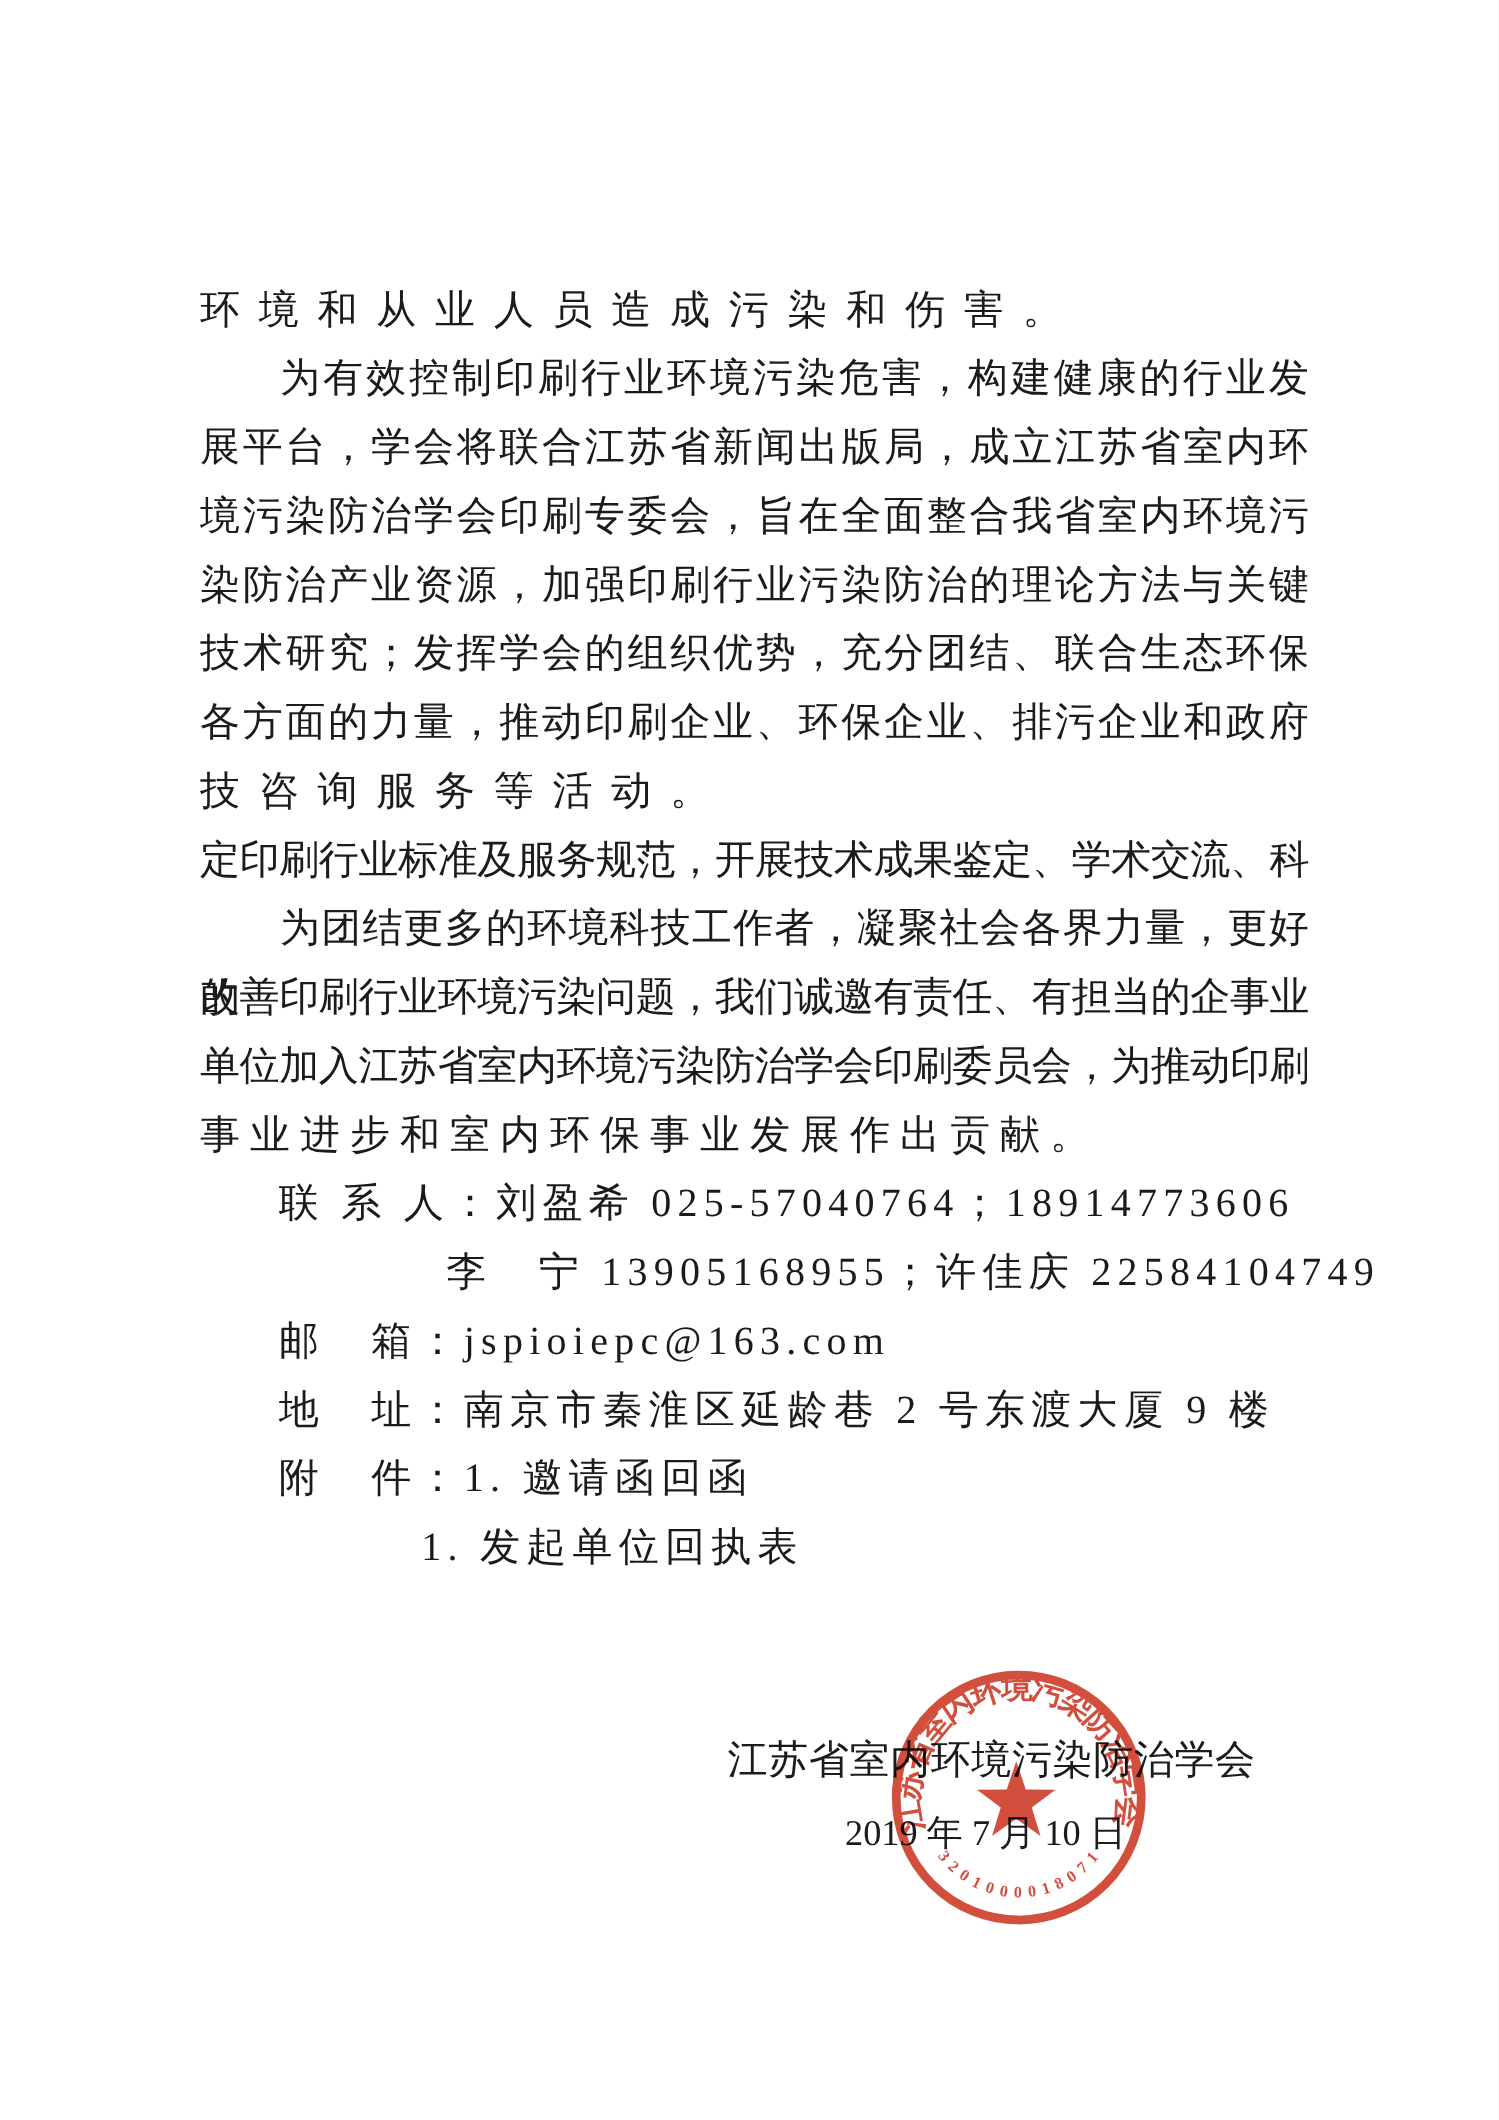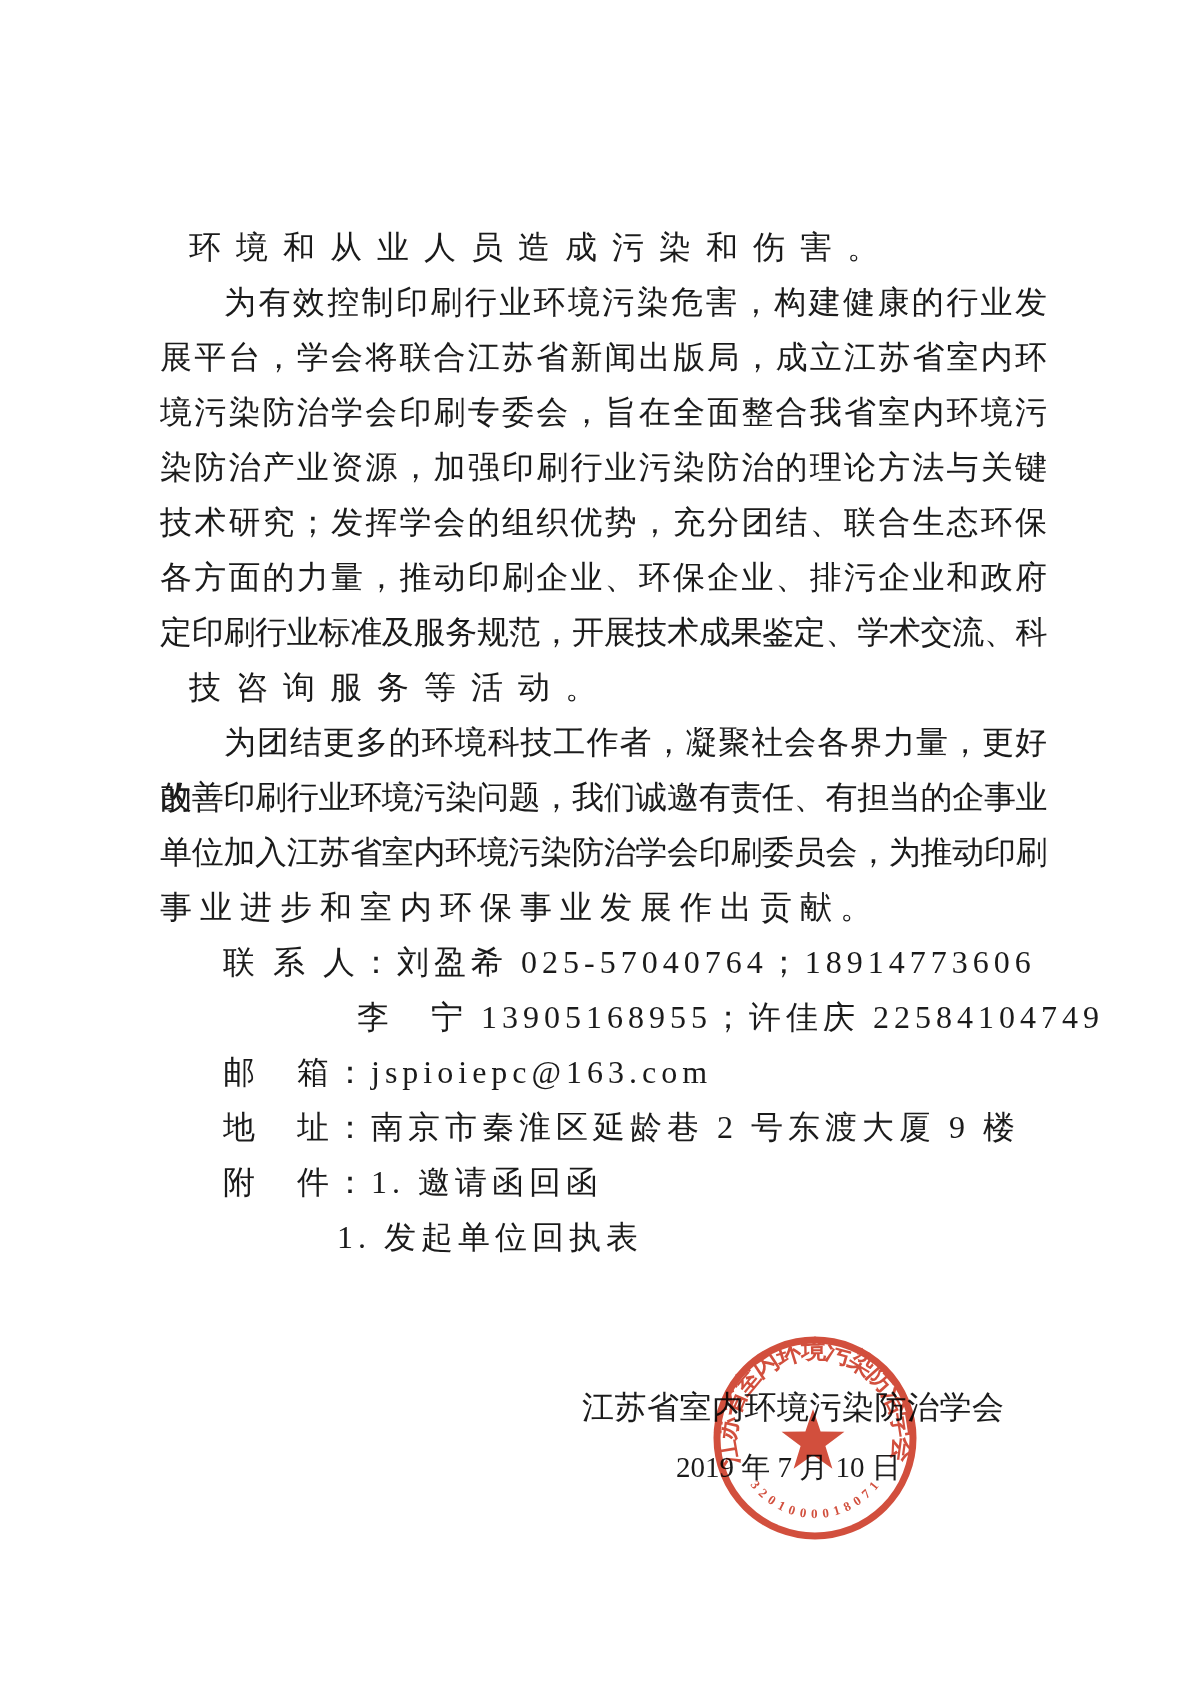--- a/index.html
+++ b/index.html
@@ -25,21 +25,21 @@
   }
   
   .jline{
     white-space:normal;
     text-align:justify;
     text-align-last:justify;
     text-justify:inter-character;
   }
   .ind2{text-indent:64px;}
   .tight{letter-spacing:-0.6px;}
-  .sp-wide{letter-spacing:15px;margin-left:29px;}
+  .sp-wide{letter-spacing:15px;}
   .sp-mid{letter-spacing:8px;}
   .contact{letter-spacing:5px;}
   .ind-contact{padding-left:63px;}
   .ind-name2{padding-left:197px;}
   .ind-att2{padding-left:177px;}
   .signature{
     position:absolute;
     left:582px;top:1390px;
     font-size:32px;line-height:34px;
     letter-spacing:0.5px;
@@ -69,22 +69,22 @@
 <div class="page">
 
   <div class="body-text">
     <div class="line sp-wide">环境和从业人员造成污染和伤害。</div>
     <div class="line jline ind2">为有效控制印刷行业环境污染危害，构建健康的行业发</div>
     <div class="line jline">展平台，学会将联合江苏省新闻出版局，成立江苏省室内环</div>
     <div class="line jline">境污染防治学会印刷专委会，旨在全面整合我省室内环境污</div>
     <div class="line jline">染防治产业资源，加强印刷行业污染防治的理论方法与关键</div>
     <div class="line jline">技术研究；发挥学会的组织优势，充分团结、联合生态环保</div>
     <div class="line jline">各方面的力量，推动印刷企业、环保企业、排污企业和政府</div>
+    <div class="line sp-wide">技咨询服务等活动。</div>
     <div class="line jline tight">定印刷行业标准及服务规范，开展技术成果鉴定、学术交流、科</div>
-    <div class="line sp-wide">技咨询服务等活动。</div>
     <div class="line jline ind2">为团结更多的环境科技工作者，凝聚社会各界力量，更好的</div>
     <div class="line jline tight">改善印刷行业环境污染问题，我们诚邀有责任、有担当的企事业</div>
     <div class="line jline tight">单位加入江苏省室内环境污染防治学会印刷委员会，为推动印刷</div>
     <div class="line sp-mid">事业进步和室内环保事业发展作出贡献。</div>
     <div class="line contact ind-contact">联 系 人：刘盈希 025-57040764；18914773606</div>
     <div class="line contact ind-name2">李　宁 13905168955；许佳庆 22584104749</div>
     <div class="line contact ind-contact">邮　箱：jspioiepc@163.com</div>
     <div class="line contact ind-contact">地　址：南京市秦淮区延龄巷 2 号东渡大厦 9 楼</div>
     <div class="line contact ind-contact">附　件：1. 邀请函回函</div>
     <div class="line contact ind-att2">1. 发起单位回执表</div>

